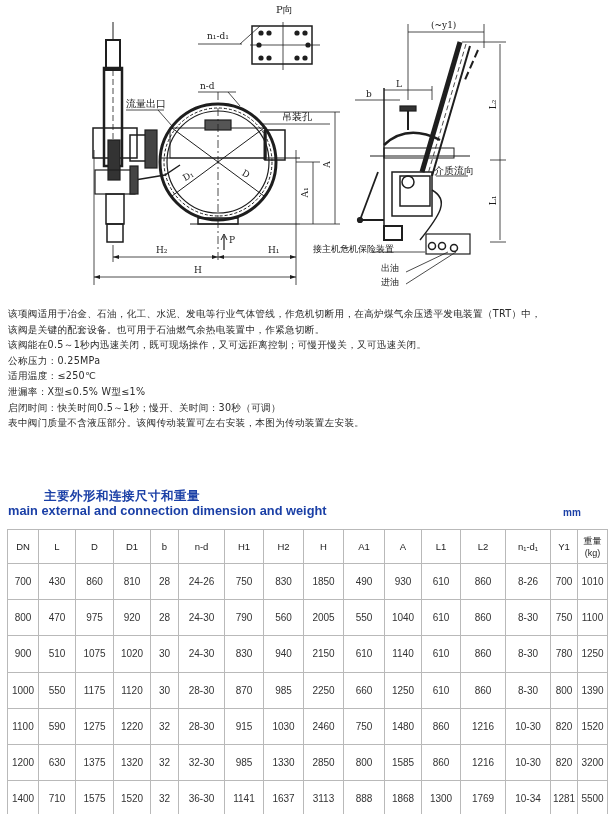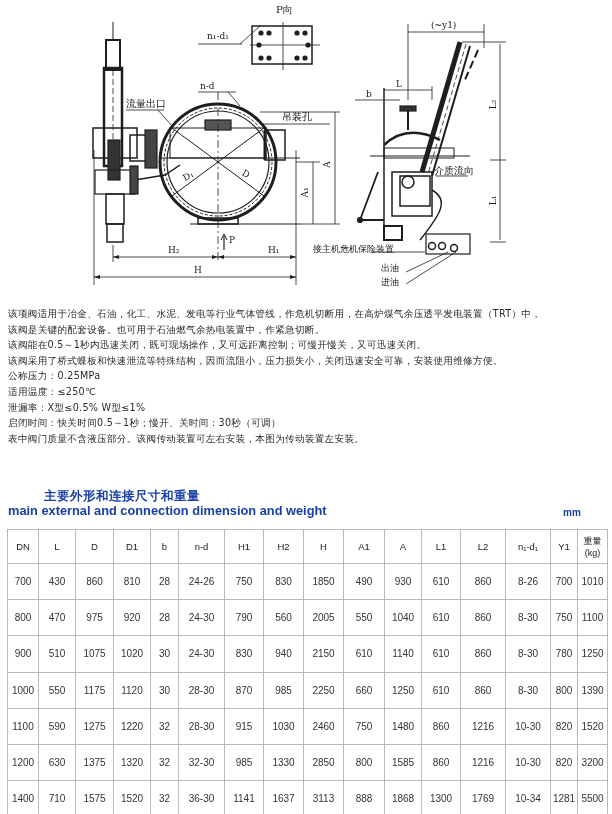--- a/index.html
+++ b/index.html
@@ -151,39 +151,38 @@
   <span class="lbl" style="left:276px; top:5px;">P向</span>
   <span class="lbl sm" style="left:207px; top:32px;">n₁-d₁</span>
   <span class="lbl sm" style="left:200px; top:82px;">n-d</span>
   <span class="lbl" style="left:126px; top:99px;">流量出口</span>
   <span class="lbl" style="left:282px; top:112px;">吊装孔</span>
   <span class="lbl sm" style="left:183px; transform:rotate(-30deg); top:172px;">D₁</span>
   <span class="lbl sm" style="left:242px; transform:rotate(30deg); top:170px;">D</span>
   <span class="lbl sm" style="left:324px; top:160px; transform:rotate(-90deg);">A</span>
   <span class="lbl sm" style="left:300px; top:188px; transform:rotate(-90deg);">A₁</span>
   <span class="lbl sm" style="left:229px; top:236px;">P</span>
-  <span class="lbl sm" style="left:168px; top:246px;">H₂</span>
+  <span class="lbl sm" style="left:156px; top:246px;">H₂</span>
   <span class="lbl sm" style="left:268px; top:246px;">H₁</span>
   <span class="lbl sm" style="left:194px; top:266px;">H</span>
   <span class="lbl sm" style="left:431px; top:21px;">(~y1)</span>
   <span class="lbl sm" style="left:396px; top:80px;">L</span>
   <span class="lbl sm" style="left:366px; top:90px;">b</span>
   <span class="lbl sm" style="left:489px; top:100px; transform:rotate(-90deg);">L₂</span>
   <span class="lbl sm" style="left:489px; top:196px; transform:rotate(-90deg);">L₁</span>
   <span class="lbl" style="left:434px; top:166px;">介质流向</span>
   <span class="lbl sm" style="left:313px; top:245px;">接主机危机保险装置</span>
   <span class="lbl sm" style="left:381px; top:264px;">出油</span>
   <span class="lbl sm" style="left:381px; top:278px;">进油</span>
 </div>
 
 <div class="desc">
   <p>该项阀适用于冶金、石油，化工、水泥、发电等行业气体管线，作危机切断用，在高炉煤气余压透平发电装置（TRT）中，</p>
   <p>该阀是关键的配套设备。也可用于石油燃气余热电装置中，作紧急切断。</p>
   <p>该阀能在0.5～1秒内迅速关闭，既可现场操作，又可远距离控制；可慢开慢关，又可迅速关闭。</p>
-  <p>该阀采用了桥式蝶板和快速泄流等特殊结构，因而流阻小，压力损失小，关闭迅速安全可靠，安装使用维修方便。</p>
   <p>公称压力：0.25MPa</p>
   <p>适用温度：≤250℃</p>
   <p>泄漏率：X型≤0.5%  W型≤1%</p>
   <p>启闭时间：快关时间0.5～1秒；慢开、关时间：30秒（可调）</p>
   <p>表中阀门质量不含液压部分。该阀传动装置可左右安装，本图为传动装置左安装。</p>
 </div>
 
 <div class="sec-title-cn">主要外形和连接尺寸和重量</div>
 <div class="sec-title-en">main external and connection dimension and weight</div>
 <div class="unit">mm</div>

